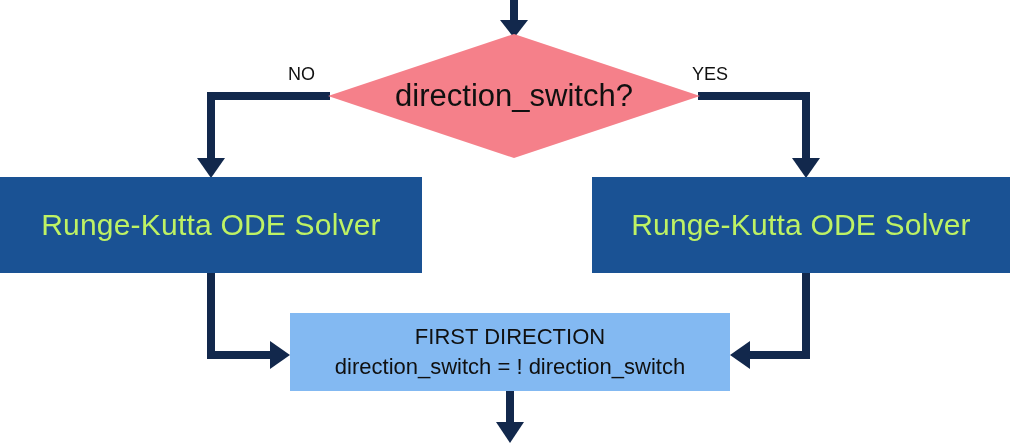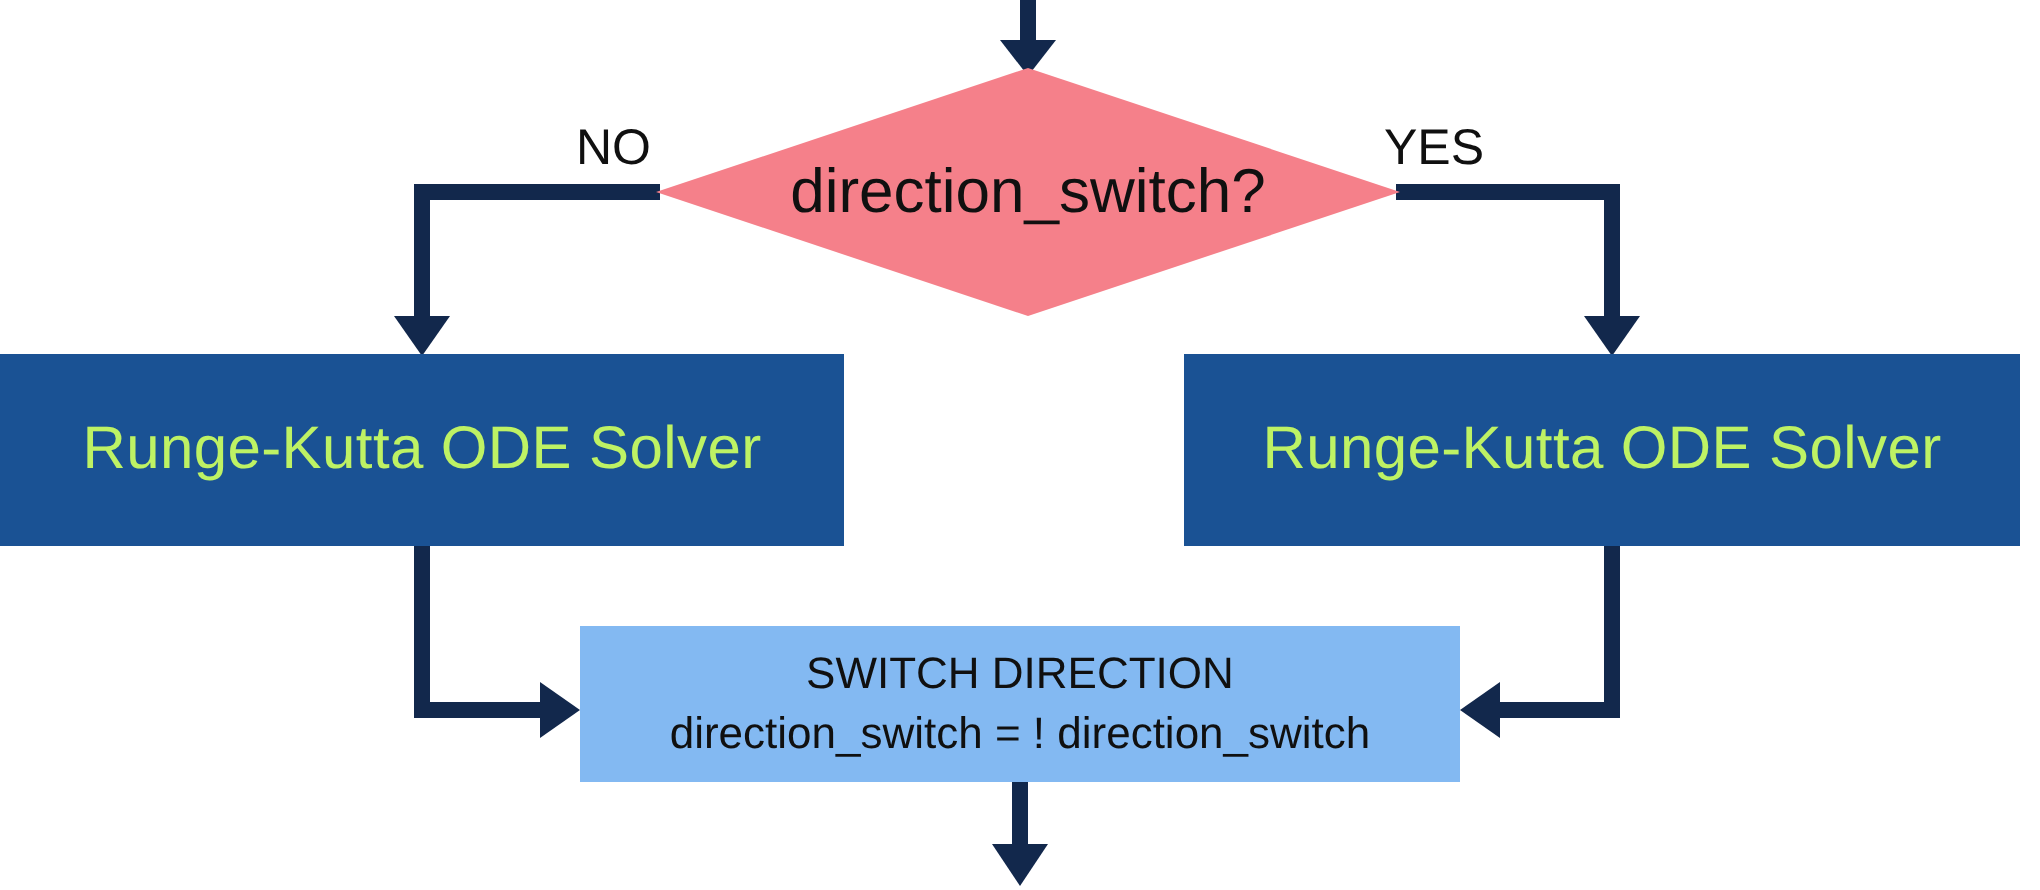--- a/index.html
+++ b/index.html
@@ -87,21 +87,21 @@
   }
   #node-decision .node-line {
     position: relative;
     font-size: 31px;
     line-height: 30px;
     color: #101010;
     white-space: nowrap;
   }
   .branch-label {
     position: absolute;
-    font-size: 25px;
+    font-size: 18px;
     line-height: 30px;
     color: #101010;
     white-space: nowrap;
     z-index: 3;
   }
   #label-no {
     left: 288px;
     top: 59px;
   }
   #label-yes {
@@ -164,17 +164,17 @@
 
   <div class="node process-node" id="node-solver-x-first">
     <div class="node-line">Runge-Kutta ODE Solver</div>
   </div>
 
   <div class="node process-node" id="node-solver-z-first">
     <div class="node-line">Runge-Kutta ODE Solver</div>
   </div>
 
   <div class="node" id="node-switch-direction">
-    <div class="node-line">SWITCH DIRECTION</div>
+    <div class="node-line">FIRST DIRECTION</div>
     <div class="node-line">direction_switch = ! direction_switch</div>
   </div>
 
 </div>
 
 </body></html>

